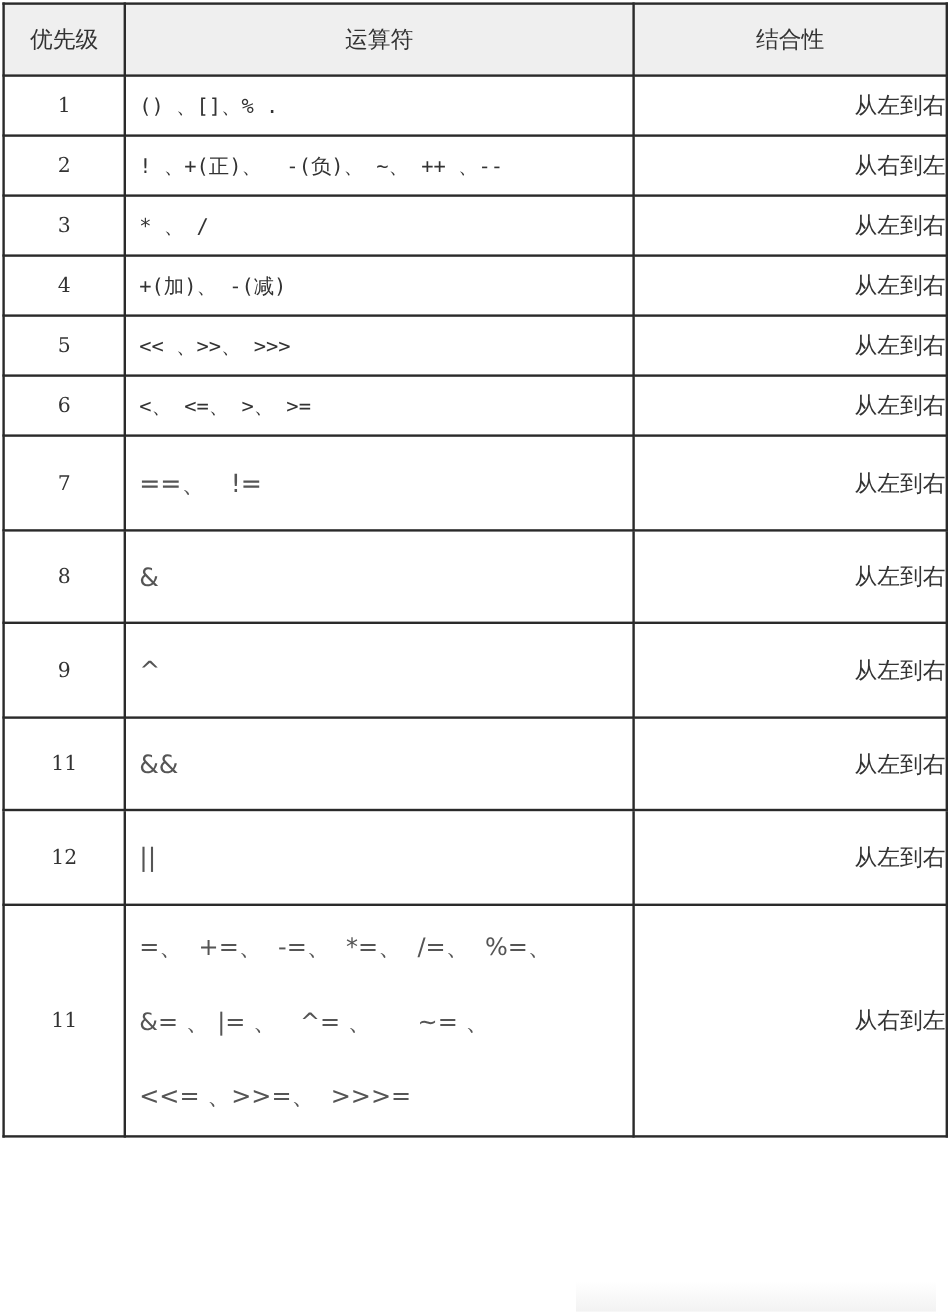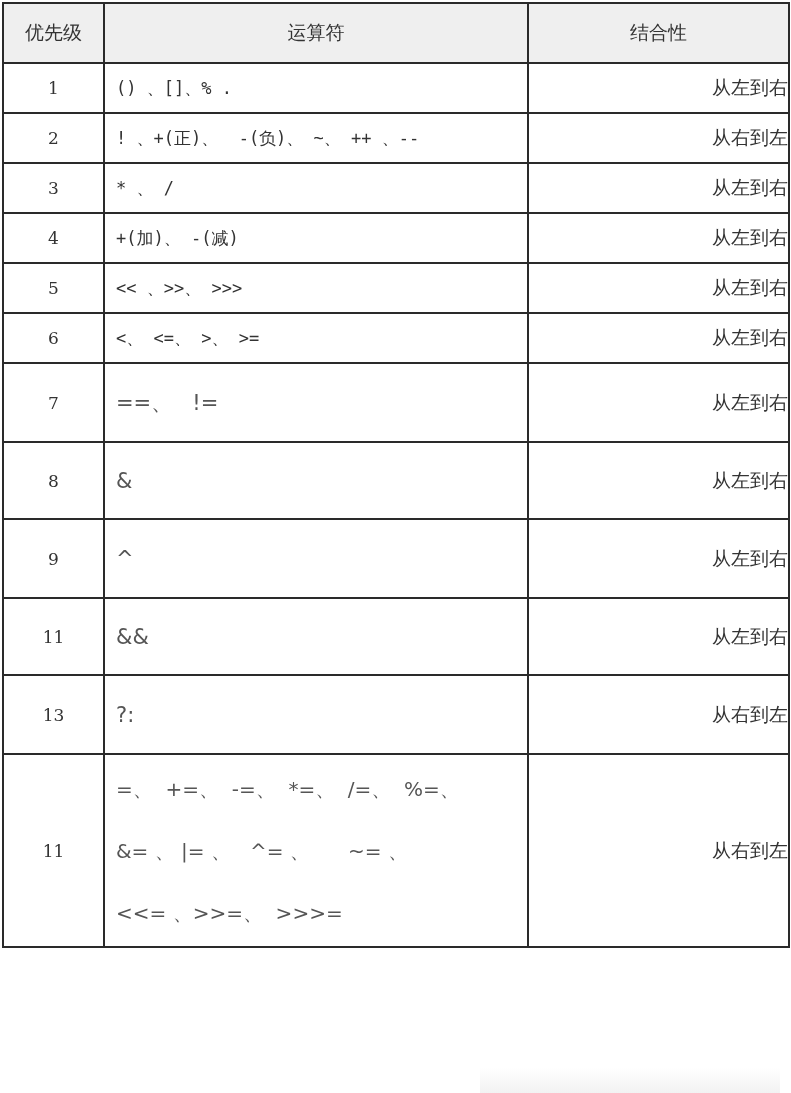--- a/index.html
+++ b/index.html
@@ -149,23 +149,23 @@
       <td class="level">9</td>
       <td class="op big">^</td>
       <td class="assoc">从左到右</td>
     </tr>
     <tr class="r-mid">
       <td class="level">11</td>
       <td class="op big">&amp;&amp;</td>
       <td class="assoc">从左到右</td>
     </tr>
     <tr class="r-tall">
-      <td class="level">13</td>
-      <td class="op big">?:</td>
-      <td class="assoc">从右到左</td>
+      <td class="level">12</td>
+      <td class="op big">||</td>
+      <td class="assoc">从左到右</td>
     </tr>
     <tr class="r-huge">
       <td class="level">11</td>
       <td class="op multi">
         <span class="line">=、  +=、  -=、  *=、  /=、  %=、</span>
         <span class="line">&amp;= 、 |= 、   ^= 、      ~= 、</span>
         <span class="line">&lt;&lt;= 、&gt;&gt;=、  &gt;&gt;&gt;=</span>
       </td>
       <td class="assoc">从右到左</td>
     </tr>

